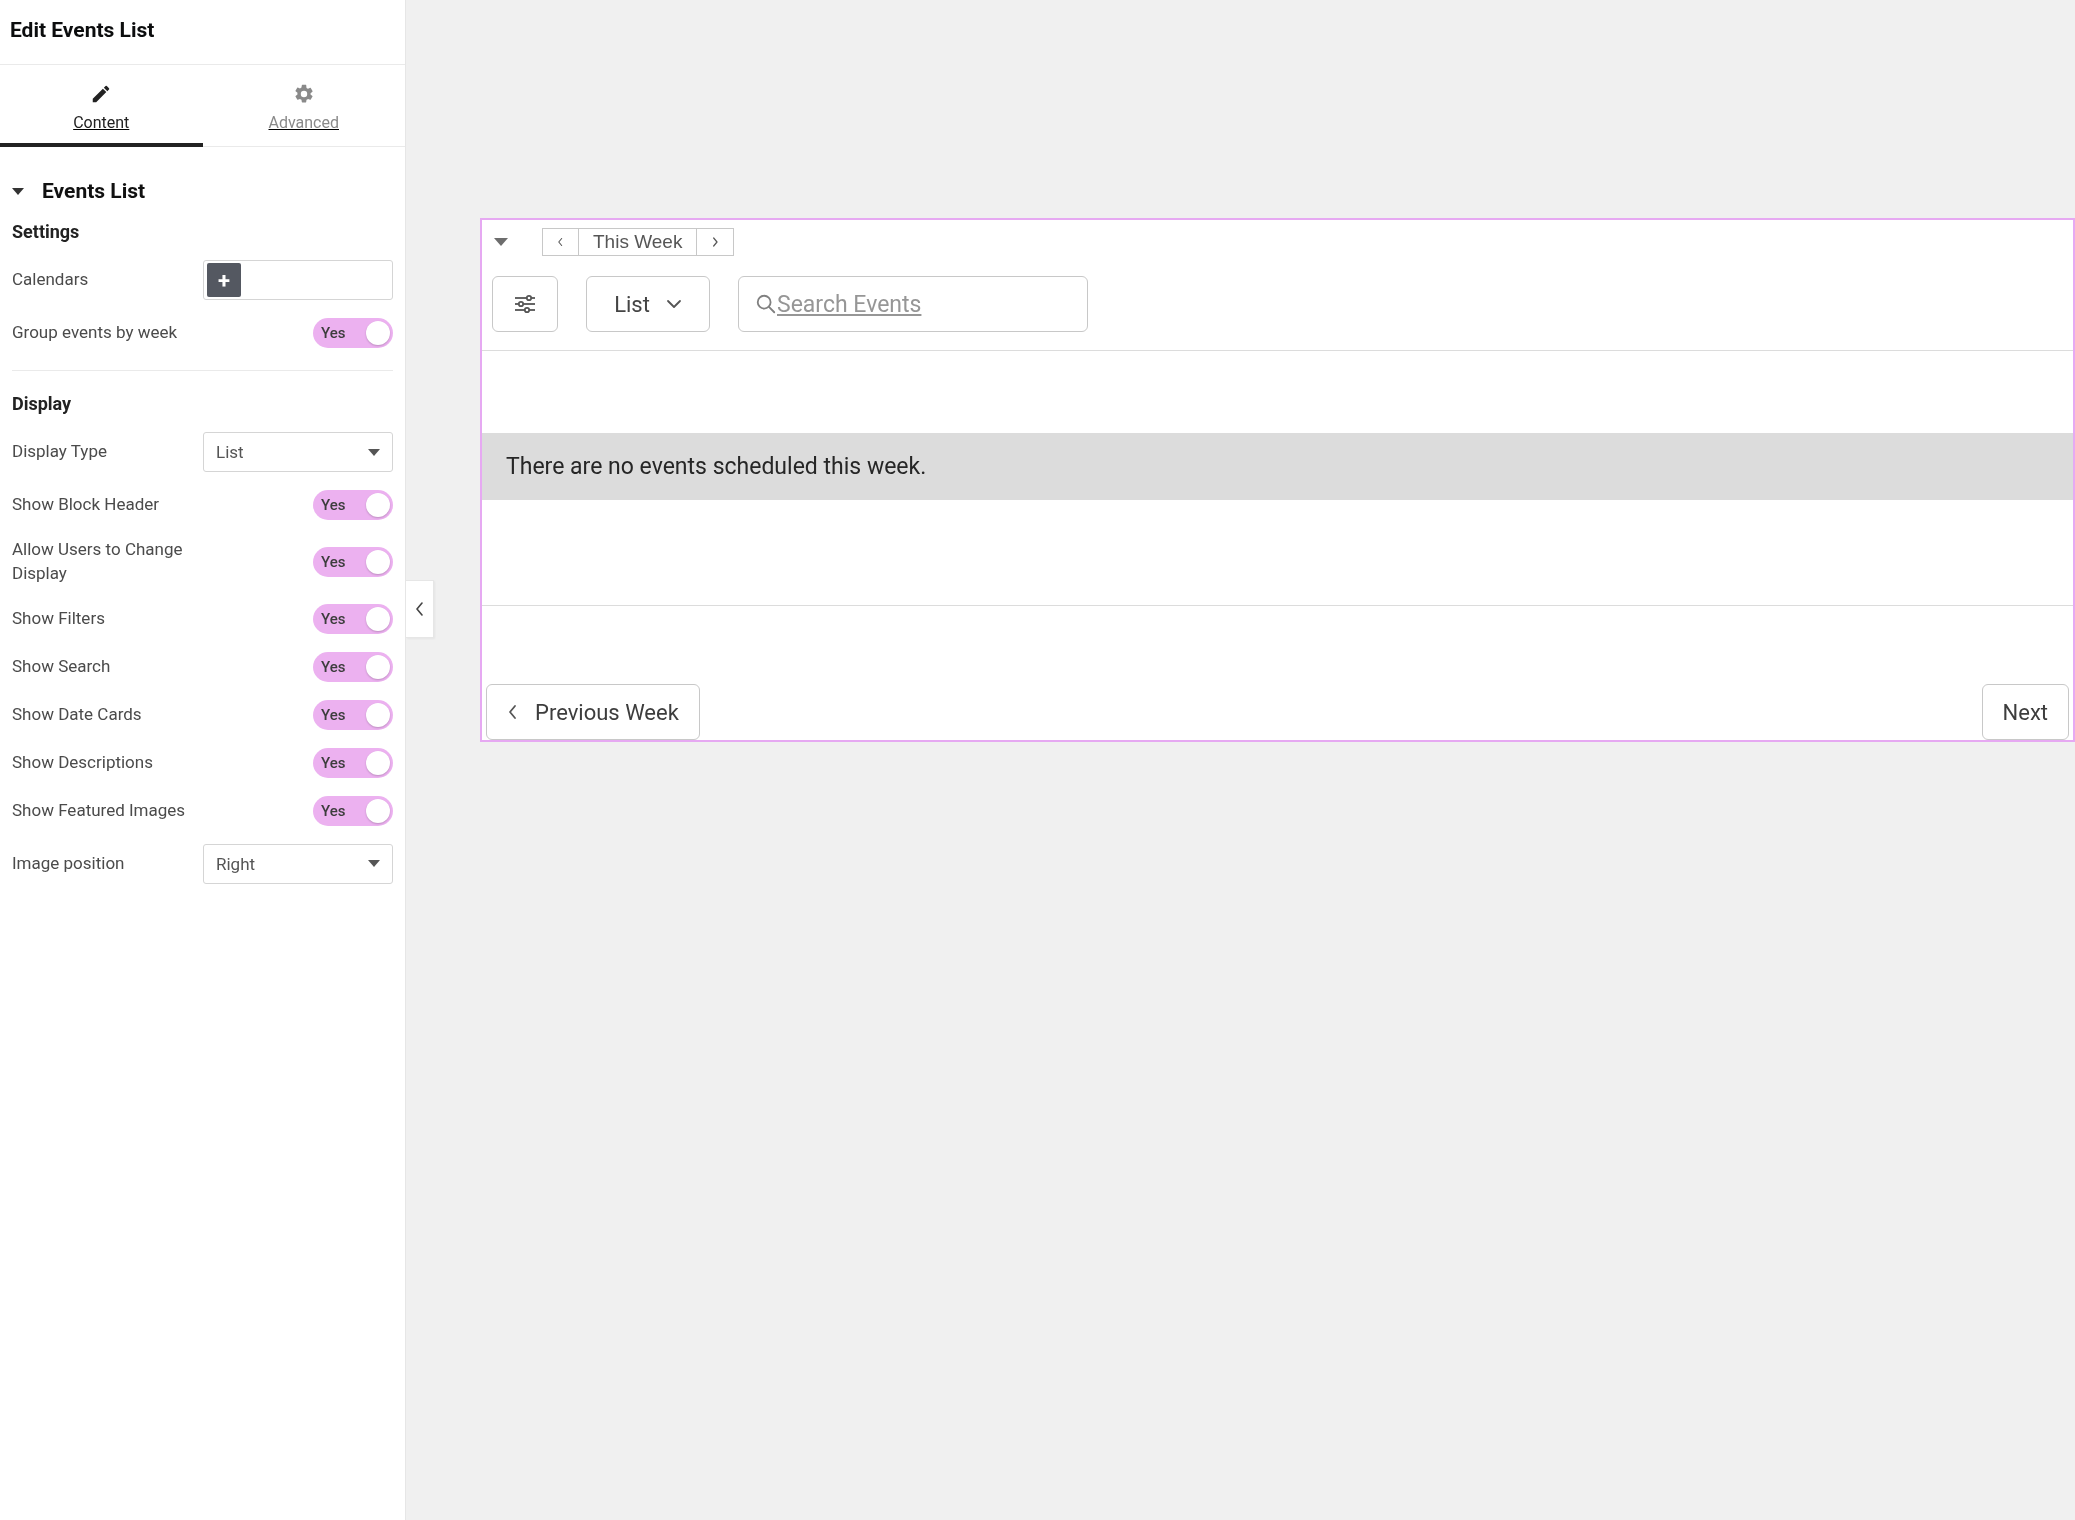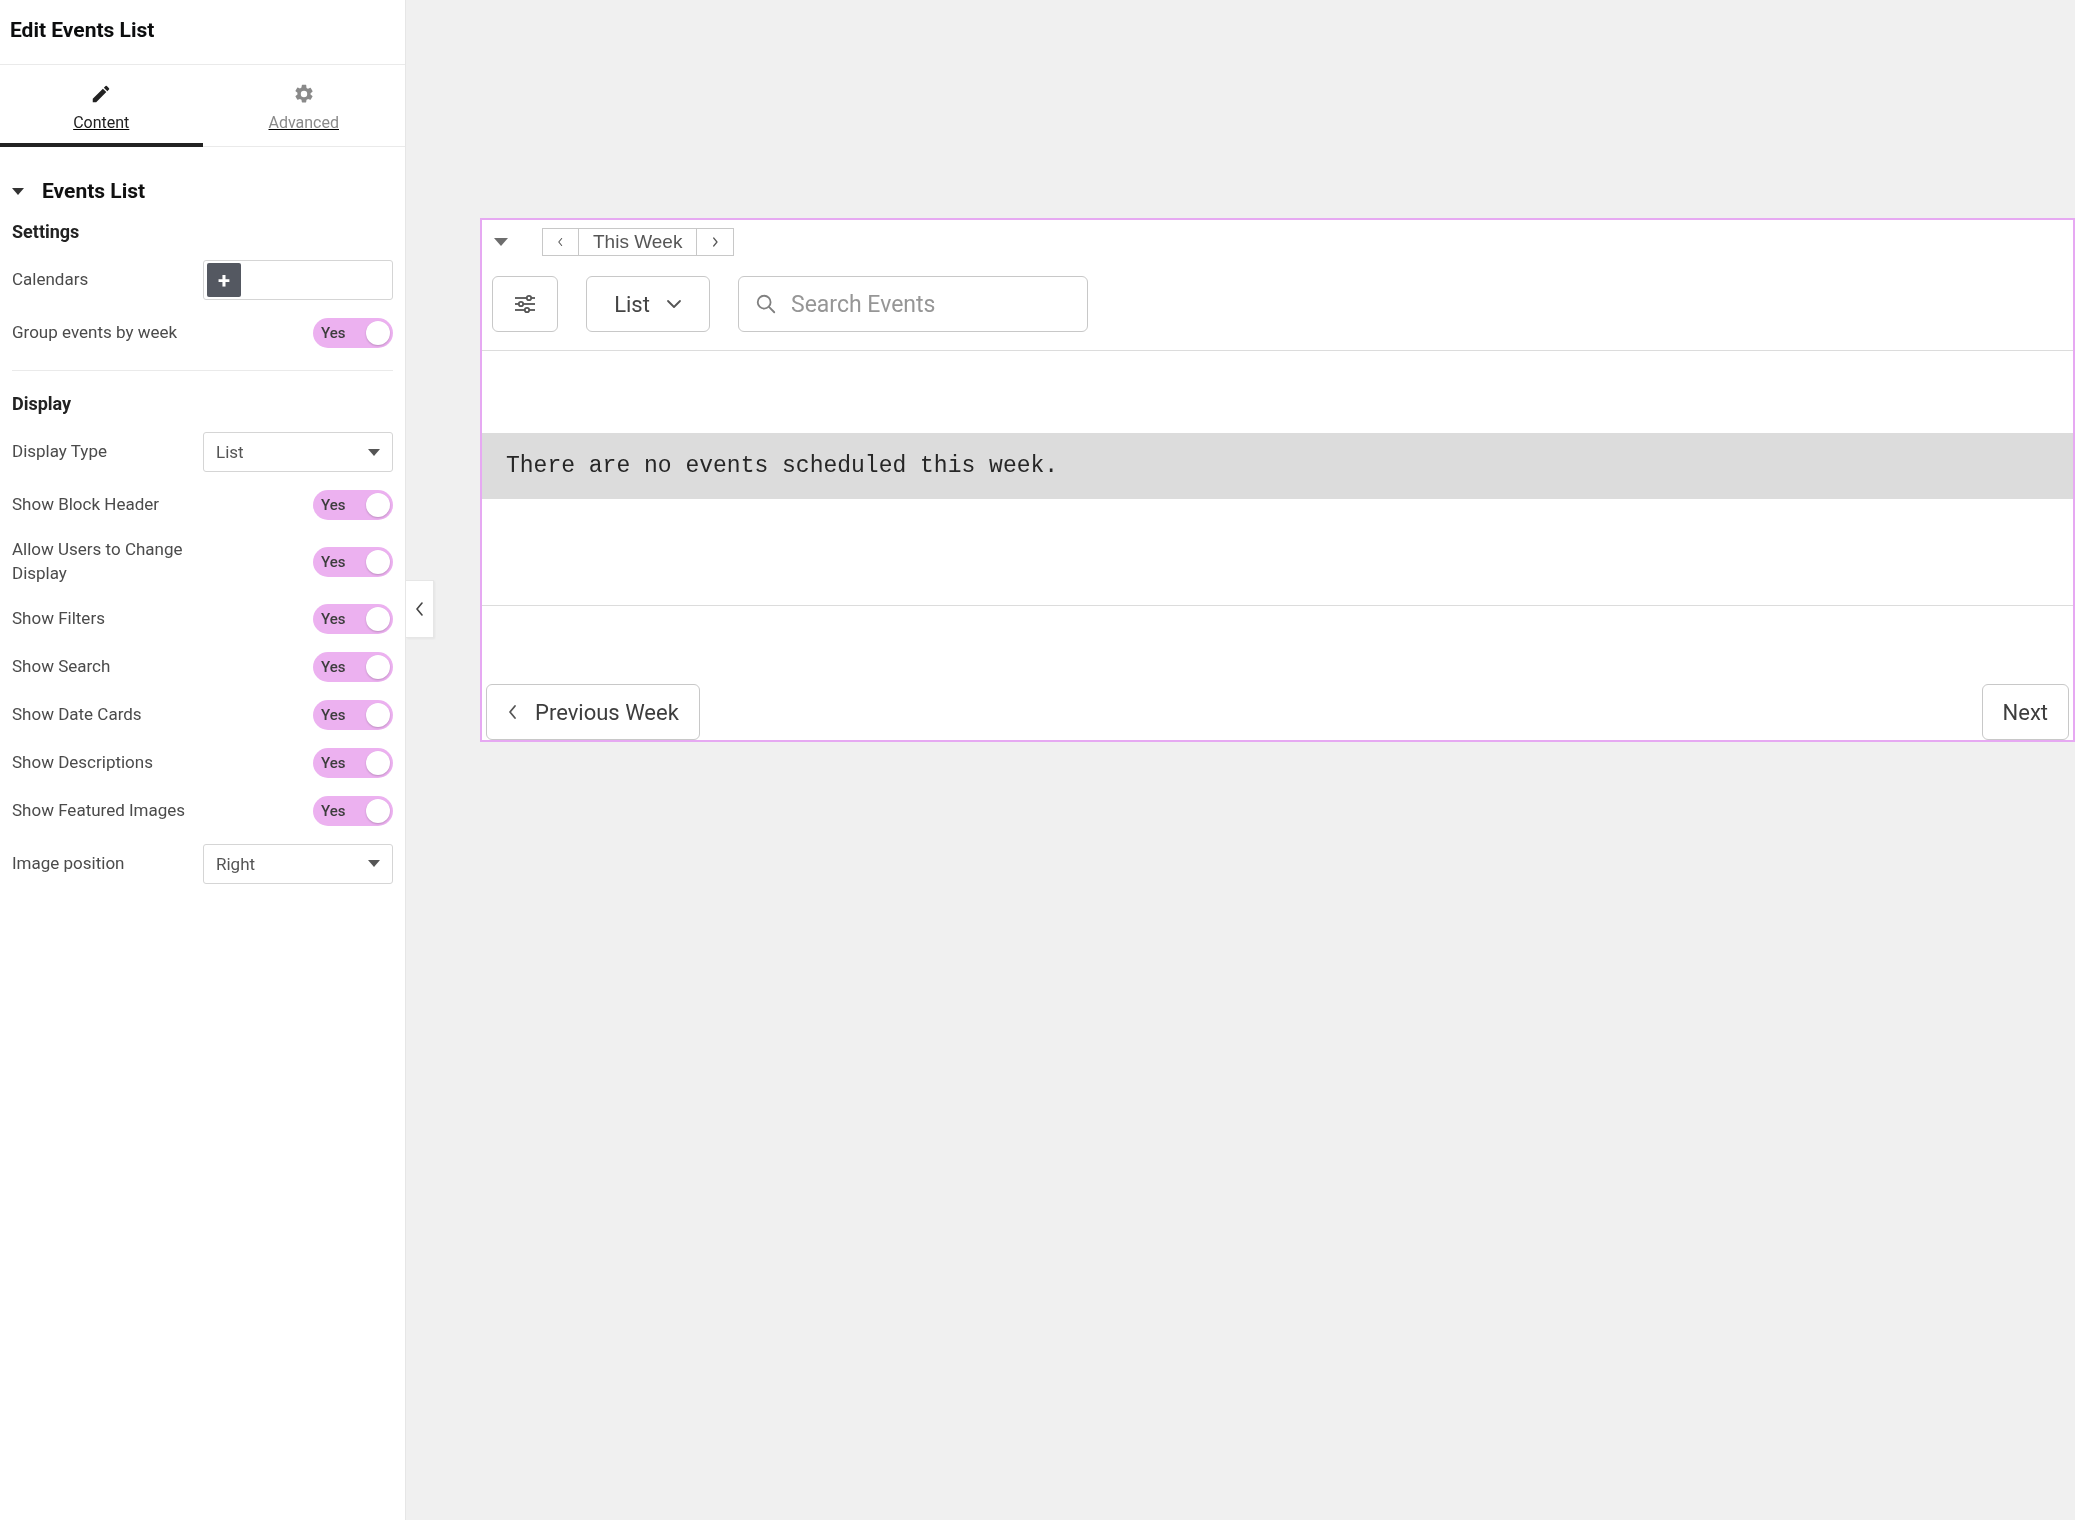--- a/index.html
+++ b/index.html
@@ -47,24 +47,24 @@
   .date-caret { width:0;height:0;border-left:7px solid transparent;border-right:7px solid transparent;border-top:8px solid #6d6d6d; margin: 0 20px 0 2px; }
 
   .weeknav { display:flex; border:1px solid #c8c8c8; border-radius:0; overflow:hidden; height:28px; }
   .weeknav button { background:#fff; border:none; border-right:1px solid #c8c8c8; padding:0 14px; font-size:19px; color:#565656; cursor:pointer; display:flex; align-items:center; }
   .weeknav button:last-child { border-right:none; }
   .weeknav .arrow { width:36px; justify-content:center; }
 
   .cf-row2 { display:flex; align-items:center; gap:28px; margin-top: 4px;}
   .iconbtn { width:66px; height:56px; border:1px solid #c8c8c8; border-radius:6px; background:#fff; display:flex; align-items:center; justify-content:center; cursor:pointer; }
   .listbtn { width:124px; height:56px; border:1px solid #c8c8c8; border-radius:6px; background:#fff; display:flex; align-items:center; justify-content:center; gap:16px; font-size:22px; color:#444; cursor:pointer; }
-  .searchbox { flex:0 0 350px; height:56px; border:1px solid #c8c8c8; border-radius:6px; background:#fff; display:flex; align-items:center; padding:0 16px; gap:14px; color:#969696; font-size:23px; }
+  .searchbox { flex:0 0 350px; height:56px; border:1px solid #c8c8c8; border-radius:6px; background:#fff; display:flex; align-items:center; padding:0 16px; color:#969696; font-size:23px;text-decoration:underline; }
   .searchbox svg { flex-shrink:0; }
 
-  .cf-body { flex:1; display:flex; flex-direction:column;font-family:Liberation Mono, monospace; }
+  .cf-body { flex:1; display:flex; flex-direction:column; }
   .empty-banner { margin-top: 82px; background:#dcdcdc; color:#262626; font-size:23px; padding: 20px 24px; }
 
   .cf-footer { border-top:1px solid #dcdcdc; padding: 78px 4px 0; display:flex; justify-content:space-between; }
   .footer-btn { height:56px; border:1px solid #c8c8c8; border-radius:6px; background:#fff; display:flex; align-items:center; padding:0 20px; gap:16px; color:#3d3d3d; font-size:22px; cursor:pointer; }
 
   svg { display:block; }
 </style>
 </head>
 <body>
 

